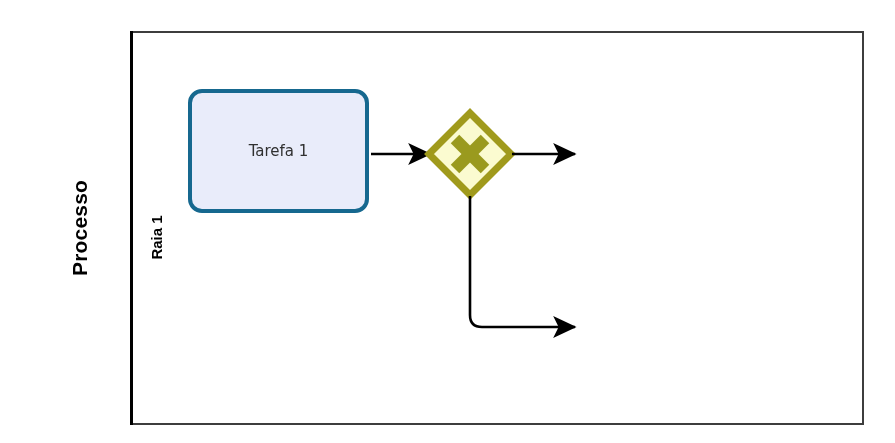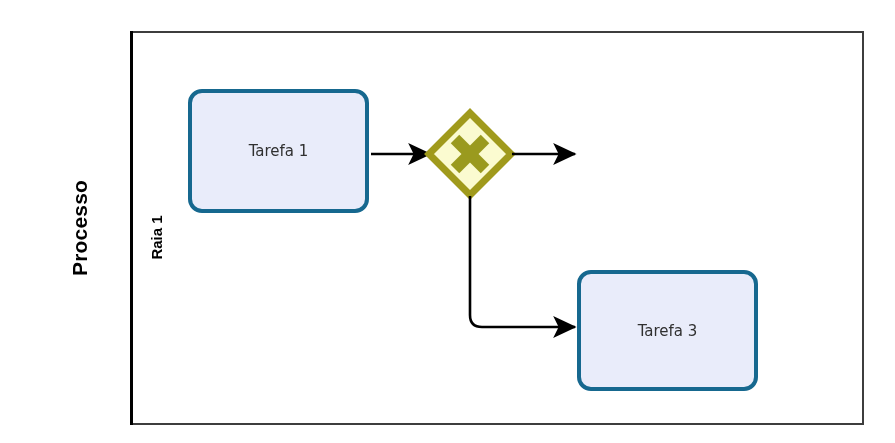--- a/index.html
+++ b/index.html
@@ -122,23 +122,20 @@
 
   <div class="lane-header">
     <span class="lane-header-label">Raia 1</span>
   </div>
 
   <div class="task" id="task-1">
     <span class="task-label">Tarefa 1</span>
   </div>
 
 
-  <div class="task" id="task-3">
-    <span class="task-label">Tarefa 3</span>
-  </div>
 
   <svg id="overlay" viewBox="0 0 895 443" xmlns="http://www.w3.org/2000/svg">
     <defs>
       <marker id="arrowhead" markerWidth="9" markerHeight="9" refX="8.4" refY="4.5" orient="auto" markerUnits="strokeWidth">
         <path d="M0,0.3 L9,4.5 L0,8.7 L2.1,4.5 Z" fill="#000000"></path>
       </marker>
     </defs>
 
     <g>
       <line x1="371" y1="154" x2="430" y2="154" stroke="#000000" stroke-width="2.6" marker-end="url(#arrowhead)"></line>

